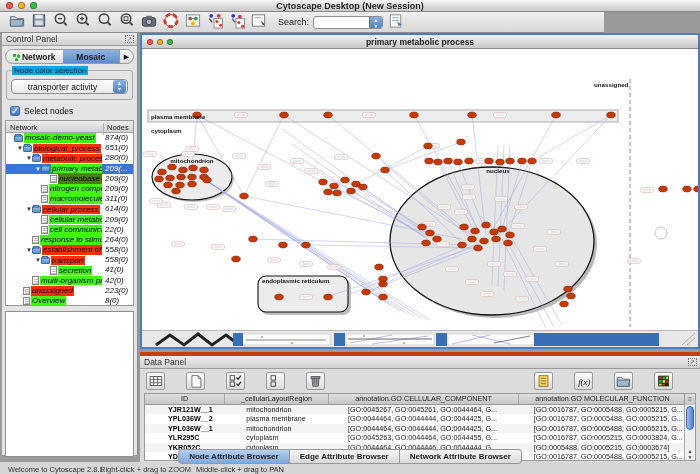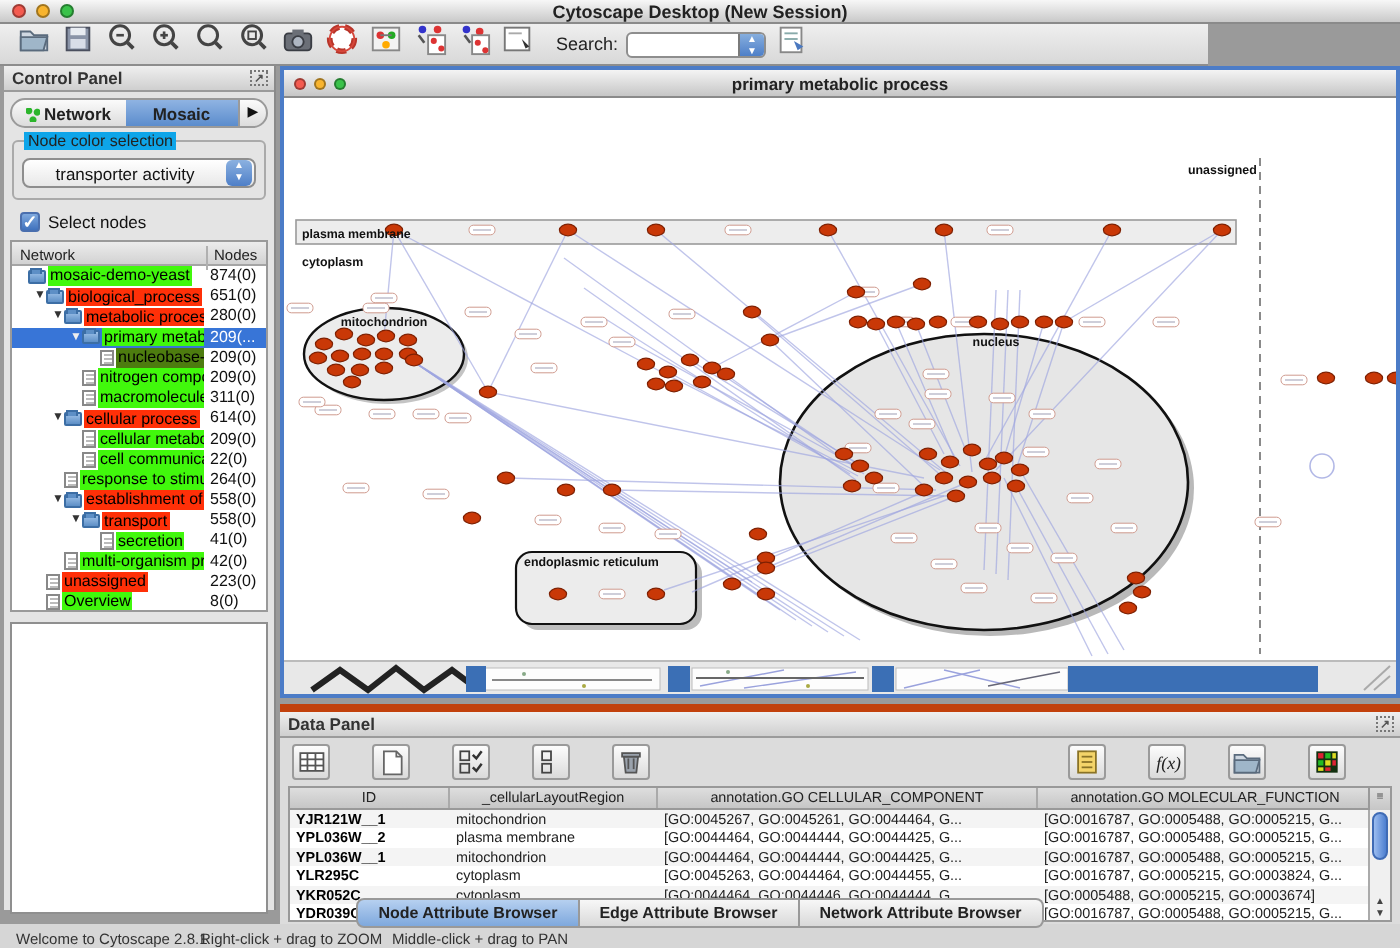--- a/index.html
+++ b/index.html
@@ -23,21 +23,21 @@
   .tb-gap { width:8px; }
   .search-label { font-size:9px; color:#222; margin:0 4px 0 6px; }
   .search-combo { width:70px; height:13px; background:#fff; border:1px solid #8e8e8e; border-radius:3px; display:flex; }
   .search-field { flex:1; }
   .search-arrow { width:13px; background:linear-gradient(#86aede,#4e7fc8); border-left:1px solid #7a7a7a; border-radius:0 2px 2px 0;
     color:#fff; font-size:5px; line-height:6px; text-align:center; }
 
   
   .control-panel { position:absolute; left:2px; top:33px; width:136px; height:422px; background:#e4e4e4; border-right:1px solid #8a8a8a; }
   .panel-header { height:13px; background:linear-gradient(#efefef,#cfcfcf); border-bottom:1px solid #9b9b9b;
-    font-size:8.5px; font-weight:bold; color:#333; padding:1px 4px; position:relative; }
+    font-size:8.5px; font-weight:normal; color:#333; padding:1px 4px; position:relative; }
   .float-icon { position:absolute; right:3px; top:2px; width:9px; height:8px; border:1px dotted #777; }
   .float-icon::after { content:"↗"; position:absolute; font-size:6px; color:#555; left:1px; top:-1px; }
 
   .cp-tabs { display:flex; margin:3px 3px 0 3px; height:15px; border:1px solid #9a9a9a; border-radius:8px; background:linear-gradient(#fbfbfb,#dcdcdc); overflow:hidden; }
   .cp-tab { flex:1; font-size:8.5px; font-weight:bold; color:#222; text-align:center; line-height:14px; position:relative; }
   .cp-tab.sel { background:linear-gradient(#8fb3e2,#5b8ccd); }
   .cp-tab .net-glyph { display:inline-block; width:7px; height:7px; margin-right:2px; position:relative; top:1px;
      background:radial-gradient(circle at 20% 20%, #2cb52c 1.5px, transparent 2px),
                 radial-gradient(circle at 80% 30%, #2cb52c 1.5px, transparent 2px),
                 radial-gradient(circle at 50% 85%, #2cb52c 1.5px, transparent 2px); }
@@ -52,21 +52,21 @@
 
   .checkbox-row { display:flex; align-items:center; margin:6px 0 4px 8px; }
   .checkbox { width:10px; height:10px; border-radius:2px; border:1px solid #4a6fae; background:linear-gradient(#7fa9de,#3f71bd);
     color:#fff; font-size:9px; line-height:9px; font-weight:bold; text-align:center; margin-right:4px; }
   .checkbox-label { font-size:8.5px; color:#111; }
 
   .tree-box { margin:4px 3px 0 3px; border:1px solid #9a9a9a; background:#fff; height:186px; overflow:hidden; position:relative; }
   .tree-header { height:12px; background:linear-gradient(#ececec,#d2d2d2); border-bottom:1px solid #a5a5a5; font-size:7.5px; color:#222; position:relative; }
   .tree-header .th-net { position:absolute; left:4px; top:2px; }
   .tree-header .th-nodes { position:absolute; left:97px; top:2px; border-left:1px solid #b0b0b0; padding-left:3px; height:12px; }
-  .tree-row { height:10.2px; position:relative; white-space:nowrap; font-size:8px; }
+  .tree-row { height:10.2px; position:relative; white-space:nowrap; font-size:8px;font-style:italic; }
   .tree-row.sel { background:#3875d7; }
   .tr-left { position:absolute; left:0; top:0; width:96px; height:100%; overflow:hidden; display:flex; align-items:center; }
   .tr-arrow { font-size:6px; color:#333; width:6px; flex:none; }
   .tree-row.sel .tr-arrow { color:#eee; }
   .tr-ico { flex:none; margin-right:1px; position:relative; }
   .ico-folder { width:9px; height:7px; background:linear-gradient(#9cc0e8,#5d8fc6); border:1px solid #3c6ea5; border-radius:1px; }
   .ico-folder::before { content:""; position:absolute; left:0; top:-2px; width:4px; height:2px; background:#5d8fc6; border:1px solid #3c6ea5; border-bottom:none; }
   .ico-file { width:7px; height:8.5px; background:#fff; border:1px solid #888; }
   .ico-file::before { content:""; position:absolute; left:1px; top:1.5px; width:4px; height:1px; background:#bbb; box-shadow:0 2px 0 #bbb, 0 4px 0 #bbb; }
   .tr-chip { padding:0 1px; color:#000; line-height:9.5px; }
@@ -89,21 +89,21 @@
   
   .data-panel { position:absolute; left:140px; top:352px; width:560px; height:110px; background:#dcdcdc; border-top:4px solid #c2410c; }
   .dp-toolbar { height:24px; display:flex; align-items:center; padding:0 6px; }
   .dp-btn { width:19px; height:18px; border:1px solid #9a9a9a; border-radius:2px; background:linear-gradient(#fcfcfc,#dadada); margin-right:21px; position:relative; }
   .dp-btn svg { width:100%; height:100%; display:block; }
   .dp-spacer { flex:1; }
   .dp-table { position:absolute; left:4px; right:4px; top:37px; height:68px; background:#fff; border:1px solid #999; display:flex; flex-direction:column; overflow:hidden; }
   .tbl-head { display:flex; height:10.5px; background:linear-gradient(#dedede,#c6c6c6); border-bottom:1px solid #999; flex:none; }
   .tbl-head .hc { font-size:7.2px; color:#222; text-align:center; border-right:1px solid #aaa; overflow:hidden; white-space:nowrap; line-height:10px; }
   .tbl-body { flex:1; position:relative; }
-  .tbl-row { display:flex; height:9.6px; }
+  .tbl-row { display:flex; height:9.6px;padding-left:20px; }
   .tbl-row:nth-child(odd) { background:#f4f4f4; }
   .tbl-row .tc { font-size:7.2px; color:#222; padding-left:3px; overflow:hidden; white-space:nowrap; line-height:9.6px; }
   .tbl-row .tc:first-child { font-weight:bold; color:#000; }
   .vscroll { position:absolute; right:0; top:10.5px; bottom:0; width:11px; background:#f0f0f0; border-left:1px solid #aaa; }
   .vthumb { position:absolute; top:1px; left:1px; width:8px; height:24px; border-radius:4px; background:linear-gradient(90deg,#9cbdf0,#4d7fd0); border:1px solid #3f6bb5; }
   .varrows { position:absolute; bottom:0; left:0; width:100%; font-size:5px; color:#444; text-align:center; line-height:6px; }
   .hdr-corner { position:absolute; right:0; top:0; width:11px; height:10.5px; background:linear-gradient(#dedede,#c6c6c6); border-left:1px solid #999; font-size:6px; text-align:center; color:#555; line-height:10px; }
 
   
   .browser-tabs { position:absolute; left:0; right:0; top:449px; display:flex; justify-content:center; z-index:5; }

